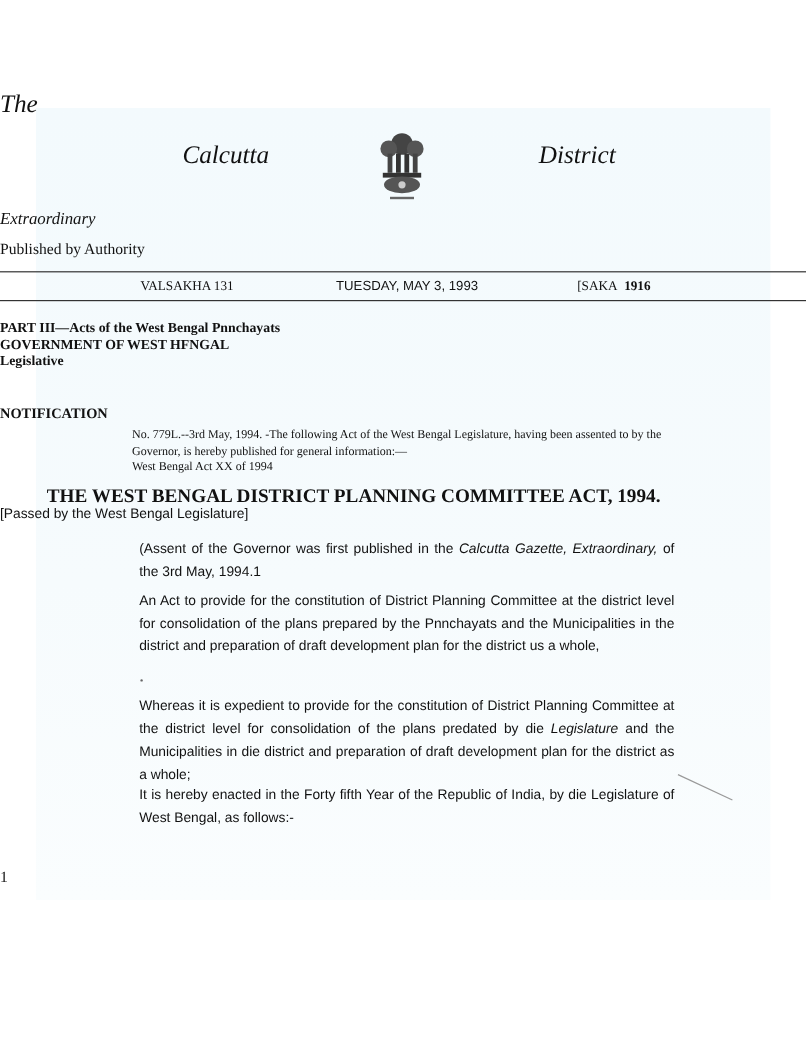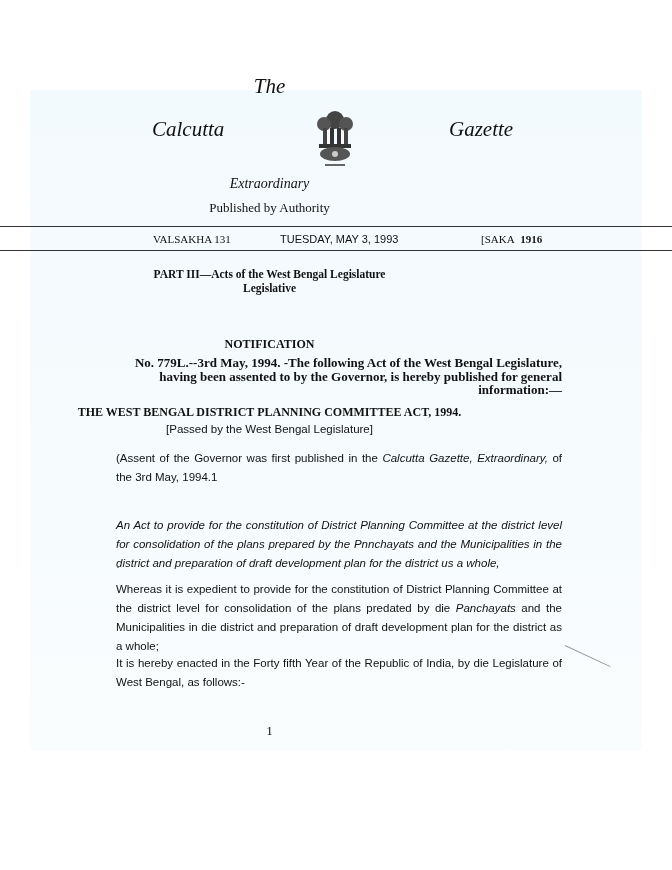--- a/index.html
+++ b/index.html
@@ -5,41 +5,41 @@
     html, body { margin: 0; padding: 0; }
     body {
       width: 672px; height: 870px; background: #ffffff; position: relative; overflow: hidden;
       font-family: "Liberation Serif", serif; color: #111;
     }
     .scan-tint {
       position: absolute; left: 30px; top: 90px; width: 612px; height: 660px;
       background: linear-gradient(180deg, #f3fafd 0%, #f6fbfd 60%, #fafdfe 100%);
     }
     .abs { position: absolute; }
-    .center { left: 0; width: 539px; text-align: center; }
+    .center { left: 0; width: 539px; text-align: left; }
     .masthead-the { top: 74px; font-style: italic; font-size: 21px; }
     .masthead-left { left: 152px; top: 117px; font-style: italic; font-size: 21px; }
     .masthead-right { left: 449px; top: 117px; font-style: italic; font-size: 21px; }
     .emblem { left: 310px; top: 108px; width: 50px; height: 62px; }
     .extra { top: 176px; font-style: italic; font-size: 14px; font-family: Liberation Serif, serif; }
     .published { top: 200px; font-weight: normal; font-size: 13px; }
     .rule { left: 0; width: 672px; height: 1px; background: #333; }
     .dateline { top: 233px; left: 0; width: 672px; font-size: 11px; }
-    .dl-left { position: absolute; left: 117px; margin-left: 36px; }
+    .dl-left { position: absolute; left: 117px; }
     .dl-mid { position: absolute; left: 280px; font-family: "Liberation Sans", sans-serif; }
     .dl-right { position: absolute; left: 481px; }
     .bold { font-weight: bold; }
     .heading-block { top: 268px; font-weight: bold; font-size: 11.5px; line-height: 13.5px; }
     .notif-title { top: 337px; font-weight: bold; font-size: 12px; }
-    .notif-body { top: 356px; left: 110px; width: 452px; text-align: right; font-weight: bold; font-size: 13px; line-height: 13.5px; }
-    .act-title { top: 405px; font-weight: bold; font-size: 12px; }
+    .notif-body { top: 356px; left: 110px; width: 452px; text-align: left; font-weight: normal; font-size: 10px; line-height: 13.5px; }
+    .act-title { top: 405px; font-weight: bold; font-size: 16px; margin-left: 39px; }
     .passed { top: 423px; font-family: "Liberation Sans", sans-serif; font-size: 11.5px; }
     .para { left: 116px; width: 446px; font-family: "Liberation Sans", sans-serif; font-size: 11.5px; line-height: 19px; text-align: justify; }
     .p-assent { top: 449px; }
-    .p-long { top: 516px; font-style: italic; }
+    .p-long { top: 492px; }
     .p-whereas { top: 580px; }
     .p-enact { top: 654px; }
     .it { font-style: italic; }
     .page-num { top: 723px; font-size: 13px; }
     .stray-dot { left: 117px; top: 566px; width: 2px; height: 2px; background: #666; border-radius: 1px; }
     .stray-mark { left: 565px; top: 645px; width: 50px; height: 1px; background: #999; transform: rotate(25deg); transform-origin: left center; }
   </style>
 </head>
 <body>
 
@@ -55,49 +55,51 @@
     <rect x="13" y="20" width="4" height="16" fill="#444"></rect>
     <rect x="20" y="20" width="4" height="16" fill="#333"></rect>
     <rect x="27" y="20" width="4" height="16" fill="#333"></rect>
     <rect x="34" y="20" width="4" height="16" fill="#444"></rect>
     <rect x="9" y="36" width="32" height="4" fill="#333"></rect>
     <ellipse cx="25" cy="46" rx="15" ry="7" fill="#555"></ellipse>
     <circle cx="25" cy="46" r="3" fill="#ccc"></circle>
     <rect x="15" y="56" width="20" height="2" fill="#666"></rect>
   </svg>
 </div>
-<div class="abs masthead-right">Gazette</div>
+<div class="abs masthead-right">District</div>
 <div class="abs center extra">Extraordinary</div>
 <div class="abs center published">Published by Authority</div>
 
 <div class="abs rule" style="top:226px;"></div>
 <div class="abs dateline">
   <span class="dl-left">VALSAKHA 131</span>
   <span class="dl-mid">TUESDAY, MAY 3, 1993</span>
   <span class="dl-right"><span>[SAKA</span>&nbsp; <span class="bold">1916</span></span>
 </div>
 <div class="abs rule" style="top:250px;"></div>
 
 <div class="abs center heading-block">
-  <div>PART III—Acts of the West Bengal Legislature</div>
+  <div>PART III—Acts of the West Bengal Pnnchayats</div>
+  <div>GOVERNMENT OF WEST HFNGAL</div>
   <div>Legislative</div>
 </div>
 
 <div class="abs center notif-title">NOTIFICATION</div>
 <div class="abs notif-body">
   <div>No. 779L.--3rd May, 1994. -The following Act of the West Bengal Legislature, having been assented to by the Governor, is hereby published for general information:—</div>
+  <div>West Bengal Act XX of 1994</div>
 </div>
 
 <div class="abs center act-title">THE WEST BENGAL DISTRICT PLANNING COMMITTEE ACT, 1994.</div>
 <div class="abs center passed">[Passed by the West Bengal Legislature]</div>
 
 <div class="abs para p-assent"><span>(Assent of the Governor was first published in the </span><span class="it">Calcutta Gazette, Extraordinary,</span><span> of the 3rd May, 1994.1</span></div>
 
 <div class="abs para p-long">An Act to provide for the constitution of District Planning Committee at the district level for consolidation of the plans prepared by the Pnnchayats and the Municipalities in the district and preparation of draft development plan for the district us a whole,</div>
 
 <div class="abs stray-dot"></div>
 
-<div class="abs para p-whereas"><span>Whereas it is expedient  to provide for the constitution of  District Planning Committee at the district level for consolidation of the plans predated by die </span><span class="it">Panchayats</span><span> and the Municipalities in die district and preparation of draft development plan for the district as a whole;</span></div>
+<div class="abs para p-whereas"><span>Whereas it is expedient  to provide for the constitution of  District Planning Committee at the district level for consolidation of the plans predated by die </span><span class="it">Legislature</span><span> and the Municipalities in die district and preparation of draft development plan for the district as a whole;</span></div>
 
 <div class="abs para p-enact">It is hereby enacted in the Forty fifth Year of the Republic of India, by die Legislature of West Bengal, as follows:-</div>
 <div class="abs stray-mark"></div>
 
 <div class="abs center page-num">1</div>
 
 </body></html>

